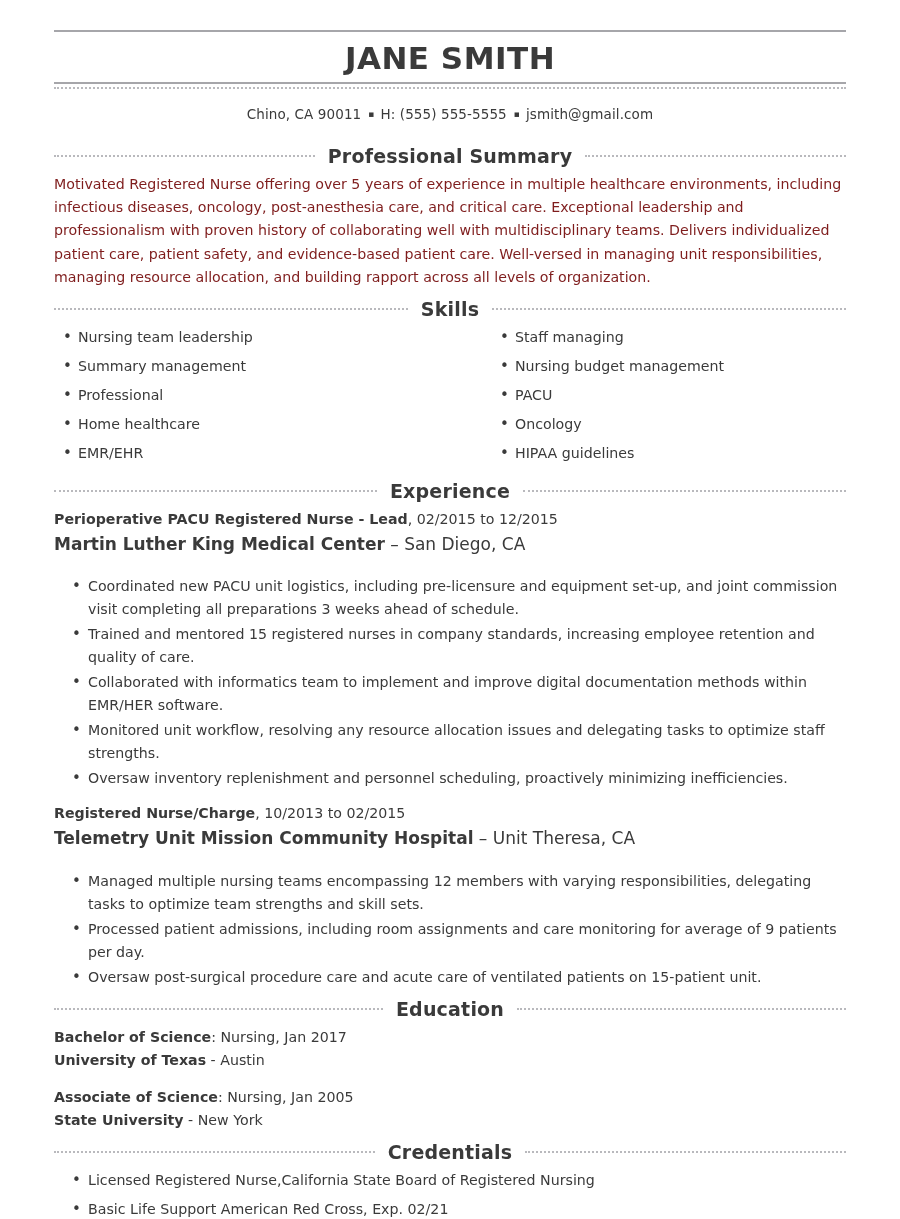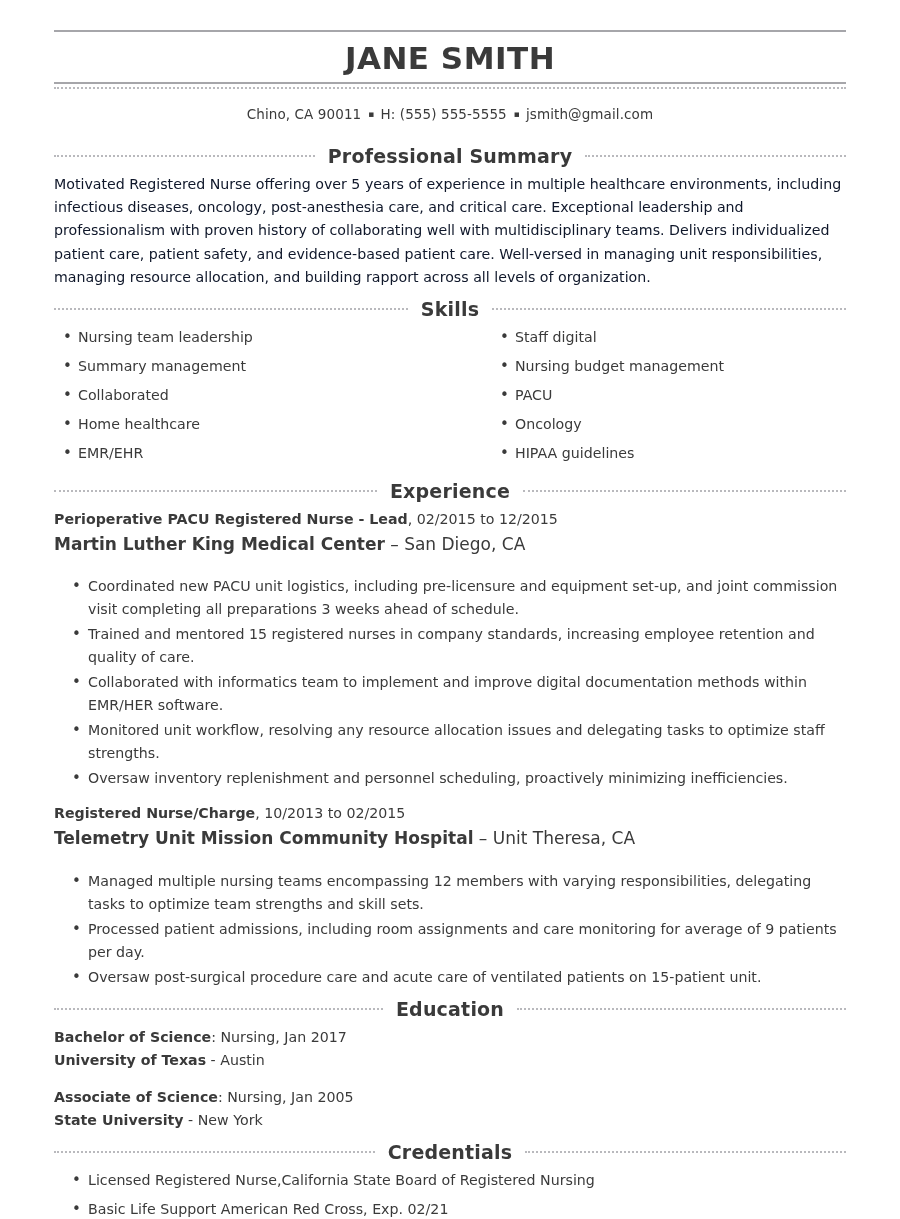--- a/index.html
+++ b/index.html
@@ -82,21 +82,21 @@
     font-weight: bold;
     color: #3a3a3a;
     letter-spacing: 0.2px;
     white-space: nowrap;
   }
 
   
   .summary {
     font-size: 14.2px;
     line-height: 1.63;
-    color: #0f172a;
+    color: #7f1d1d;
     text-align: left;
     margin: 3px 0 2px 0;
   }
 
   
   .skills {
     display: flex;
     margin: 4px 0 0 0;
   }
   .skills .col {
@@ -197,28 +197,28 @@
   <div class="section-head">
     <span class="line"></span>
     <span class="title">Skills</span>
     <span class="line"></span>
   </div>
   <div class="skills">
     <div class="col left">
       <ul class="bullets">
         <li>Nursing team leadership</li>
         <li>Summary management</li>
-        <li>Collaborated</li>
+        <li>Professional</li>
         <li>Home healthcare</li>
         <li>EMR/EHR</li>
       </ul>
     </div>
     <div class="col right">
       <ul class="bullets">
-        <li>Staff digital</li>
+        <li>Staff managing</li>
         <li>Nursing budget management</li>
         <li>PACU</li>
         <li>Oncology</li>
         <li>HIPAA guidelines</li>
       </ul>
     </div>
   </div>
 
   <div class="section-head">
     <span class="line"></span>

